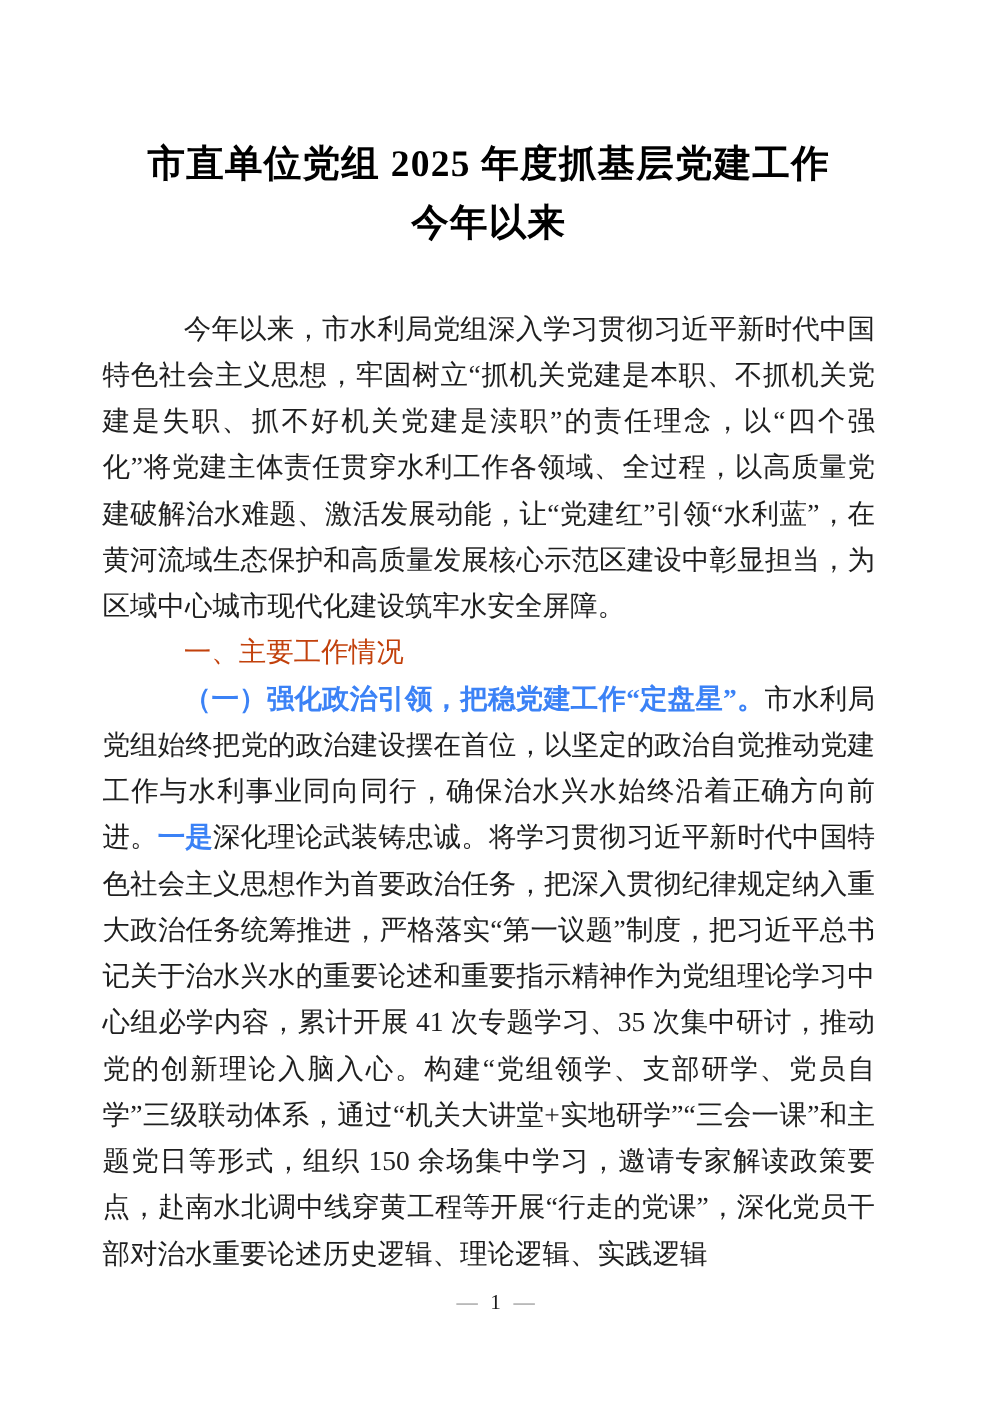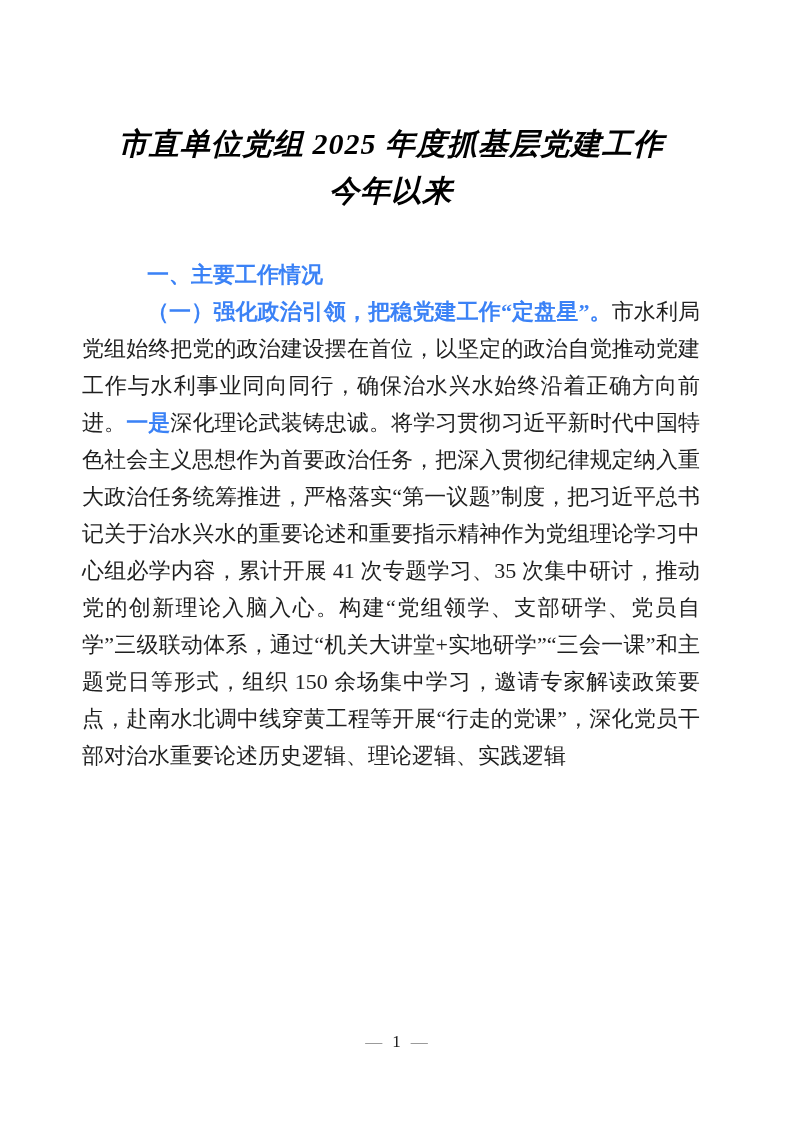--- a/index.html
+++ b/index.html
@@ -15,45 +15,44 @@
     overflow: hidden;
     font-family: "Liberation Serif", "DejaVu Serif", serif;
   }
   .content {
     position: absolute;
     left: 82px;
     top: 104px;
     width: 618px;
   }
   .doc-title {
-    margin: 16px 0 42px 0;
+    margin: 4px 0 42px 0;
     font-size: 30px;
     line-height: 47px;
     font-weight: bold;
     text-align: center;
     color: #000000;
     letter-spacing: 1px;
-    font-style: italic;
   }
   .para {
     margin: 0;
     font-size: 22px;
     line-height: 37px;
     text-align: justify;
     color: #1f1f1f;
     text-indent: 65px;
     word-break: break-all;
   }
   .section-heading {
     margin: 0;
     font-size: 22px;
     line-height: 37px;
-    font-weight: bold;
+    font-weight: normal;
     font-family: "Liberation Sans", "DejaVu Sans", sans-serif;
-    color: #3b82f6;
+    color: #c2410c;
     text-indent: 65px;
   }
   .bold-run {
     font-weight: bold;
     color: #3b82f6;
   }
   .page-footer {
     position: absolute;
     left: 0;
     right: 0;
@@ -73,20 +72,21 @@
 </style>
 </head>
 <body>
 
 <div class="page">
   <div class="content">
 
     <h1 class="doc-title"><span>市直单位党组 2025 年度抓基层党建工作</span><br>
       <span>今年以来</span></h1>
 
+    <p class="para"><span>今年以来，市水利局党组深入学习贯彻习近平新时代中国特色社会主义思想，牢固树立“抓机关党建是本职、不抓机关党建是失职、抓不好机关党建是渎职”的责任理念，以“四个强化”将党建主体责任贯穿水利工作各领域、全过程，以高质量党建破解治水难题、激活发展动能，让“党建红”引领“水利蓝”，在黄河流域生态保护和高质量发展核心示范区建设中彰显担当，为区域中心城市现代化建设筑牢水安全屏障。</span></p>
 
     <h2 class="section-heading">一、主要工作情况</h2>
 
     <p class="para"><b class="bold-run">（一）强化政治引领，把稳党建工作“定盘星”。</b><span>市水利局党组始终把党的政治建设摆在首位，以坚定的政治自觉推动党建工作与水利事业同向同行，确保治水兴水始终沿着正确方向前进。</span><b class="bold-run">一是</b><span>深化理论武装铸忠诚。将学习贯彻习近平新时代中国特色社会主义思想作为首要政治任务，把深入贯彻纪律规定纳入重大政治任务统筹推进，严格落实“第一议题”制度，把习近平总书记关于治水兴水的重要论述和重要指示精神作为党组理论学习中心组必学内容，累计开展 41 次专题学习、35 次集中研讨，推动党的创新理论入脑入心。构建“党组领学、支部研学、党员自学”三级联动体系，通过“机关大讲堂+实地研学”“三会一课”和主题党日等形式，组织 150 余场集中学习，邀请专家解读政策要点，赴南水北调中线穿黄工程等开展“行走的党课”，深化党员干部对治水重要论述历史逻辑、理论逻辑、实践逻辑</span></p>
 
   </div>
 
   <div class="page-footer"><span class="footer-dash">—</span><span class="footer-num">1</span><span class="footer-dash">—</span></div>
 </div>
 

